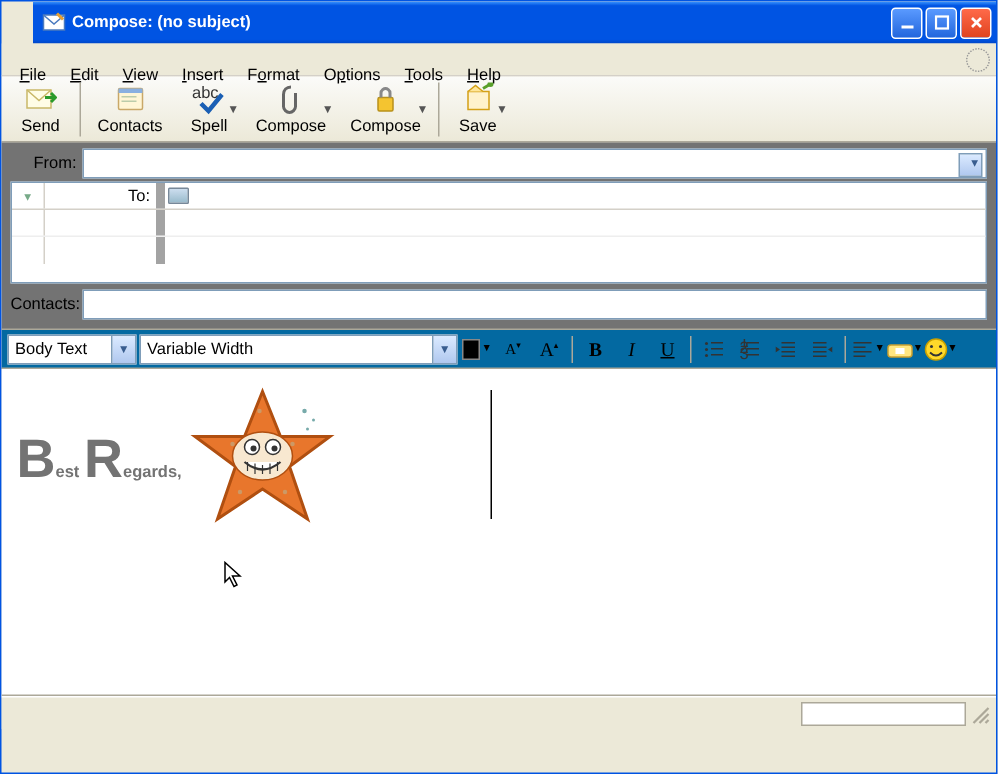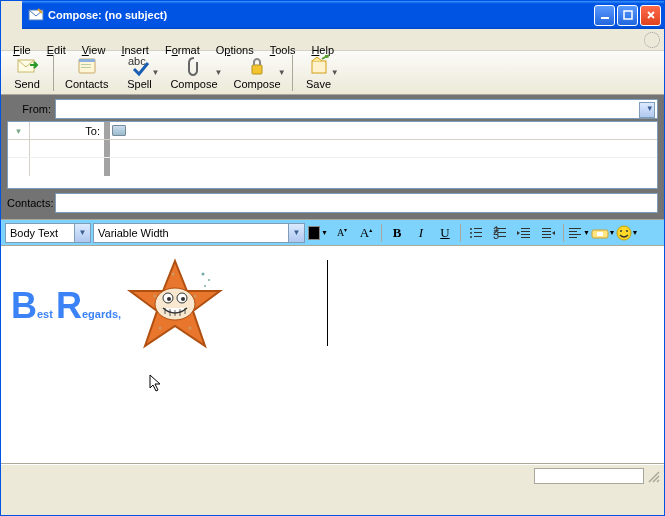--- a/index.html
+++ b/index.html
@@ -29,29 +29,29 @@
 .hfield.dd { padding-right: 16px; position: relative; }
 .hfield.dd::after { content: ""; position: absolute; right: 2px; top: 2px; width: 14px; height: 14px; background: linear-gradient(to bottom,#dbeaff,#b0c8ef); border: 1px solid #7f9db9; }
 .hfield.dd::before { content: "▾"; position: absolute; right: 5px; top: 3px; font-size: 9px; z-index: 1; color: #4a6; color:#395d8f; }
 .recip-box { background: white; border: 1px solid #7f9db9; padding: 0; }
 .recip-head { display: flex; border-bottom: 1px solid #d4d0c8; height: 18px; }
 .recip-cell1 { width: 22px; border-right: 1px solid #d4d0c8; display: flex; align-items: center; justify-content: center; color: #7a8; font-size: 9px; }
 .recip-cell2 { width: 80px; border-right: 6px solid #a3a3a3; text-align: right; padding-right: 4px; line-height: 18px; }
 .recip-cell3 { flex: 1; display: flex; align-items: center; padding-left: 2px; }
 .recip-body { height: 48px; }
 .recip-body .recip-head { border-bottom: 1px solid #eee; }
-.format-bar { height: 26px; background: #7dd3fc; border-bottom: 1px solid #aca899; display: flex; align-items: center; padding: 2px 4px; gap: 2px; }
+.format-bar { height: 26px; background: #0369a1; border-bottom: 1px solid #aca899; display: flex; align-items: center; padding: 2px 4px; gap: 2px; }
 .combo { height: 20px; background: white; border: 1px solid #7f9db9; display: flex; align-items: center; padding: 0 4px; position: relative; }
 .combo .cdd { position: absolute; right: 0; top: 0; width: 16px; height: 18px; background: linear-gradient(to bottom,#dbeaff,#b0c8ef); border-left: 1px solid #7f9db9; display: flex; align-items: center; justify-content: center; font-size: 8px; color: #395d8f; }
 .fbtn { width: 22px; height: 20px; display: flex; align-items: center; justify-content: center; border: 1px solid transparent; border-radius: 2px; }
 .fsep { width: 1px; height: 18px; background: #aca899; margin: 0 2px; }
 .colorpick { display: flex; align-items: center; }
 .colorpick .sw { width: 14px; height: 14px; background: black; border: 1px solid #888; }
 .editor { background: white; height: 218px; padding: 10px; position: relative; border-bottom: 1px solid #aca899; }
-.signature { font-family: "Comic Sans MS", cursive; font-size: 28px; color: #3b82f6; font-weight: bold; display: flex; align-items: center; }
+.signature { font-family: "Comic Sans MS", cursive; font-size: 28px; color: #737373; font-weight: bold; display: flex; align-items: center; }
 .signature .caps { font-size: 36px; }
 .star-img { width: 100px; height: 100px; margin-left: 4px; position: relative; }
 .caret { position: absolute; left: 326px; top: 14px; width: 1px; height: 86px; background: black; }
 .cursor-arrow { position: absolute; left: 148px; top: 128px; font-size: 16px; color: black; }
 .statusbar { height: 22px; background: #ece9d8; display: flex; align-items: center; padding: 2px 4px; border-top: 1px solid #fff; }
 .status-cell { flex: 1; }
 .status-grip { width: 110px; height: 16px; border: 1px solid #aca899; background: white; margin-right: 2px; }
 .addr-icon { width: 14px; height: 11px; background: linear-gradient(to bottom,#cde,#9bc); border: 1px solid #789; border-radius: 1px; }
 svg { display: block; }
 </style>

